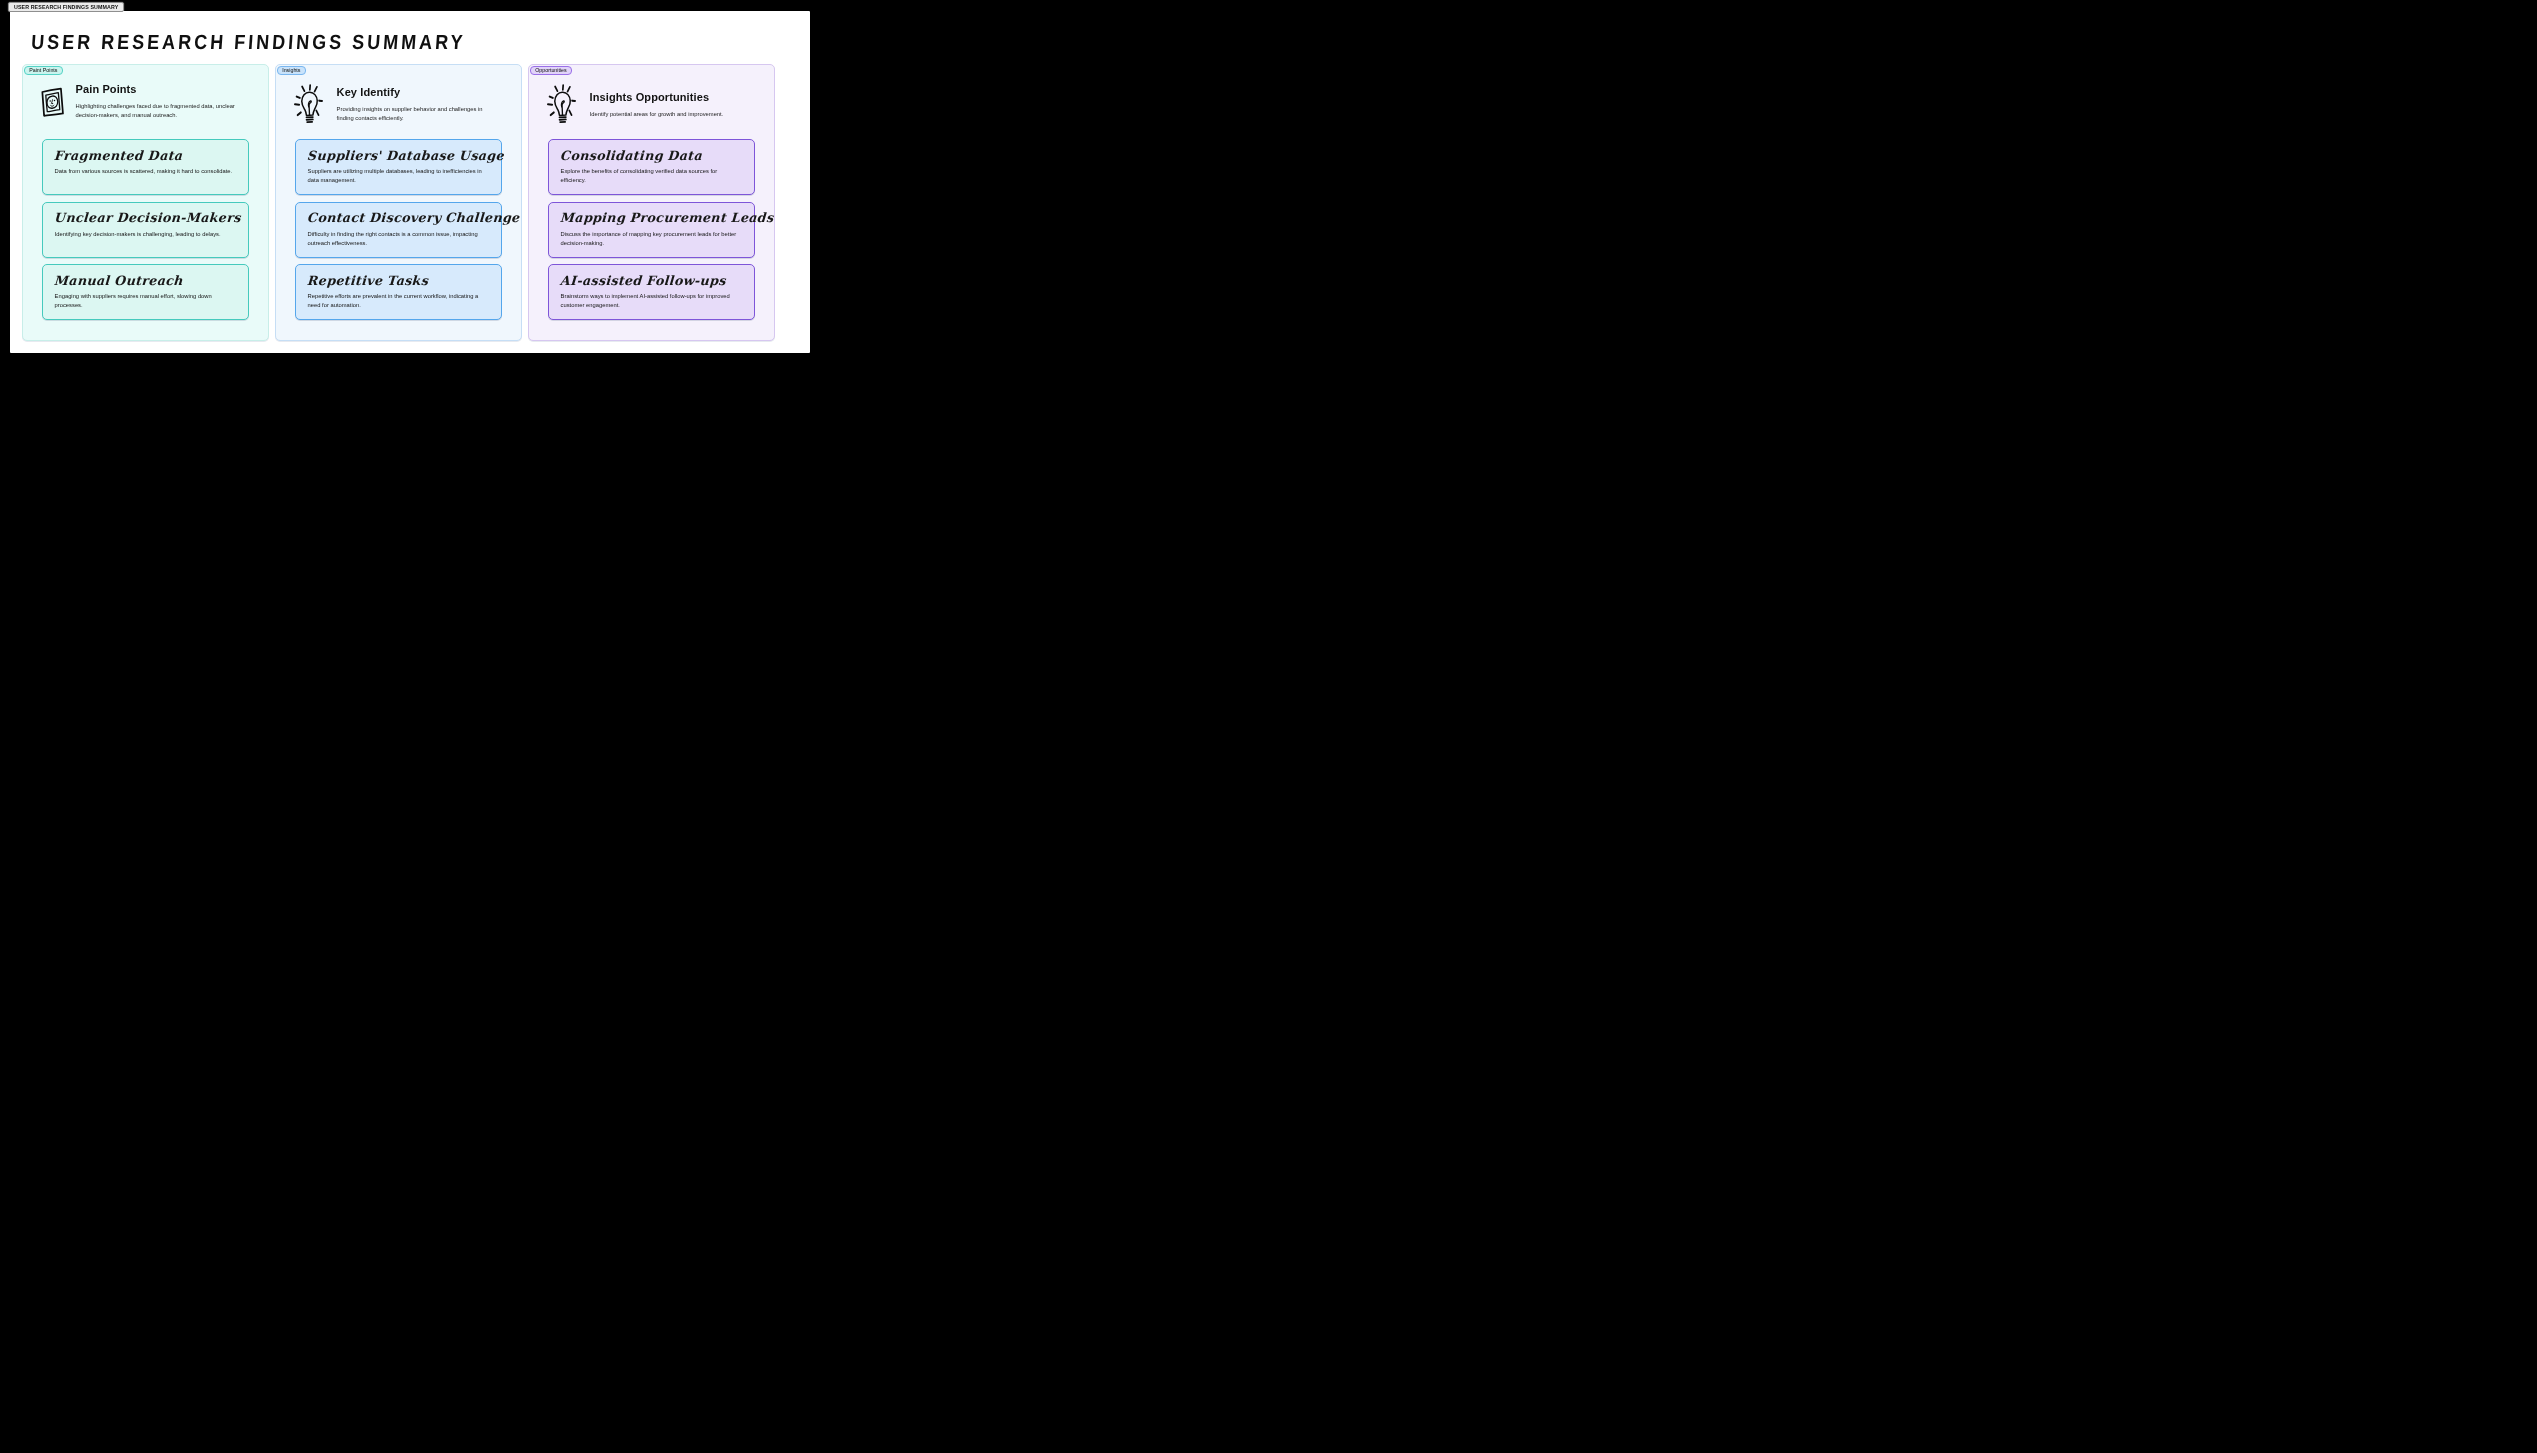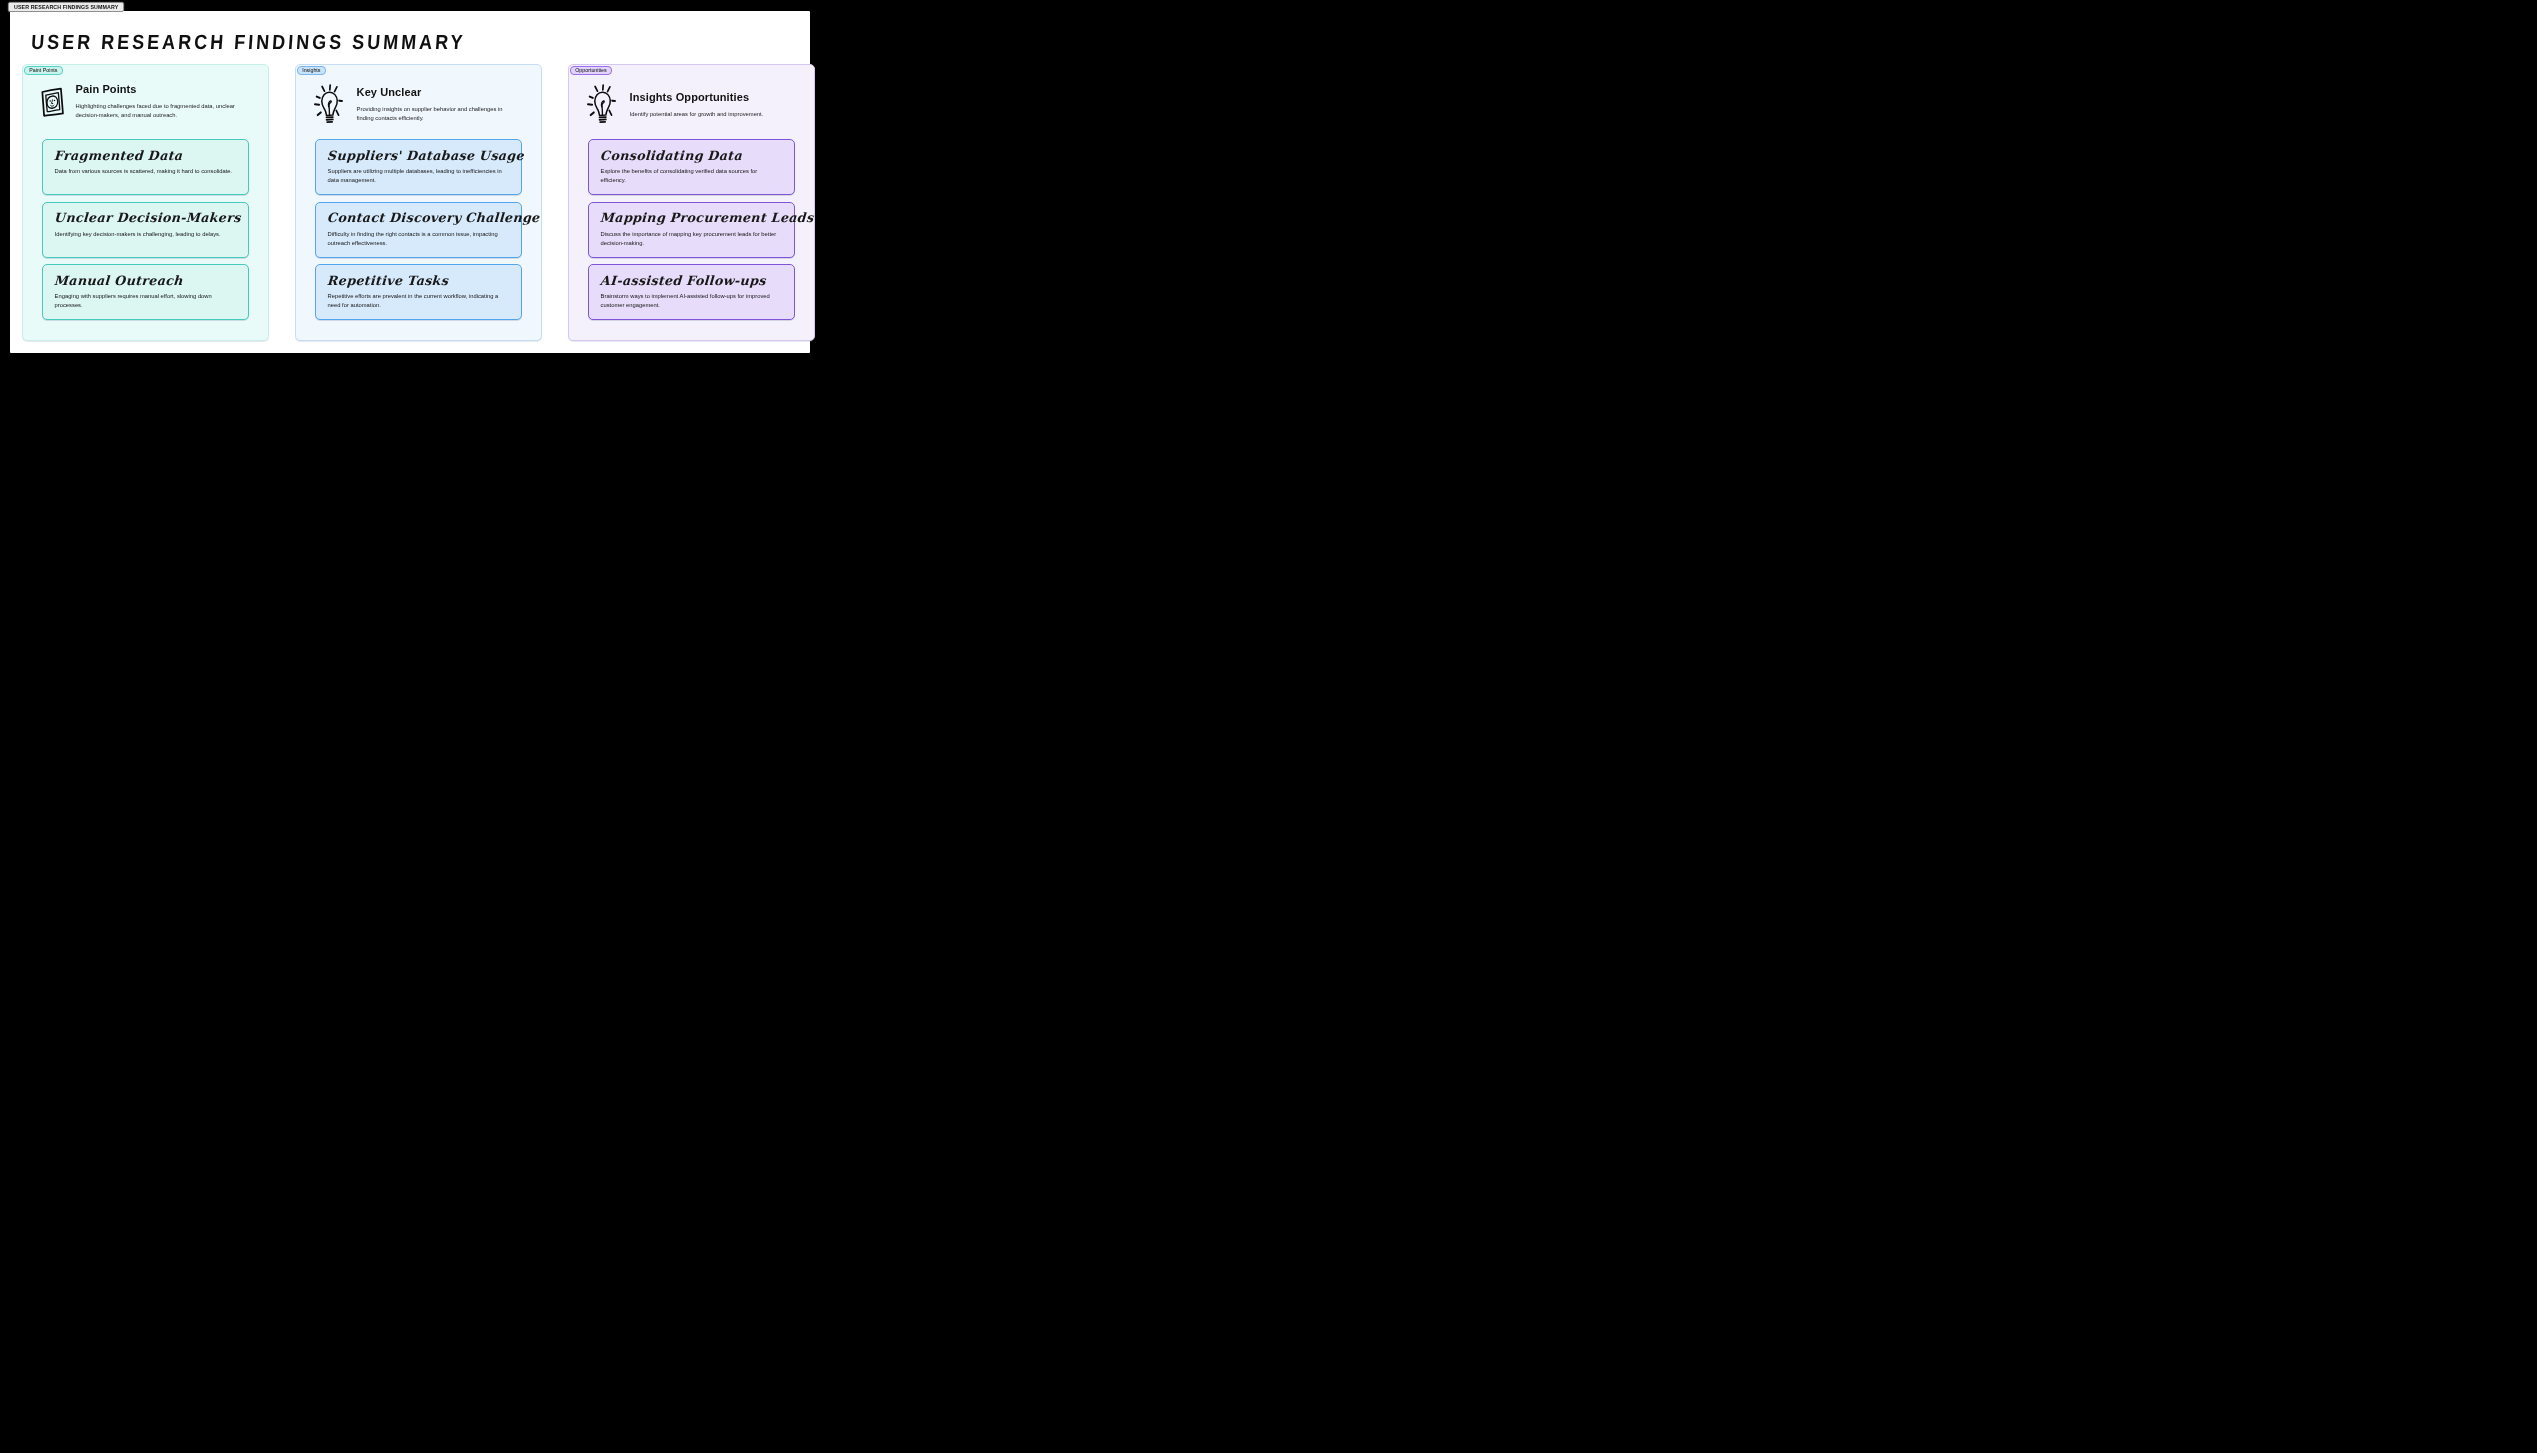--- a/index.html
+++ b/index.html
@@ -18,21 +18,21 @@
     position:absolute;left:9.6px;top:11px;width:800px;height:342px;
     background:#ffffff;border-radius:1px;
   }
   .board-title{
     position:absolute;left:22px;top:20px;
     font-size:18px;font-weight:800;color:#101010;letter-spacing:3px;
     transform:skewX(-4deg) scaleY(1.14);transform-origin:left top;
     white-space:nowrap;
   }
   .columns{
-    position:absolute;left:12px;top:53px;display:flex;gap:26px;
+    position:absolute;left:12px;top:53px;display:flex;gap:6px;
   }
   .panel{
     position:relative;width:247px;height:277px;box-sizing:border-box;
     background:var(--panel-bg);border:0.8px solid var(--panel-border);
     border-radius:5px;
     box-shadow:0 1px 0 rgba(120,140,170,.18);
   }
   .badge{
     position:absolute;top:0.5px;left:1px;
     background:var(--badge-bg);border:0.8px solid var(--badge-border);
@@ -134,21 +134,21 @@
             <path class="doodle" stroke-width="5" d="M57 6 L56 20"></path>
             <path class="doodle" stroke-width="5" d="M77 11 L70 25"></path>
             <path class="doodle" stroke-width="6" d="M17 40 L26 44"></path>
             <path class="doodle" stroke-width="6" d="M84 52 L92 53"></path>
             <path class="doodle" stroke-width="6" d="M12 63 L24 64"></path>
             <path class="doodle" stroke-width="5" d="M75 81 L82 95"></path>
             <path class="doodle" stroke-width="6" d="M20 95 L29 87"></path>
           </svg>
         </div>
         <div class="header-text">
-          <h2 class="header-title">Key Unclear</h2>
+          <h2 class="header-title">Key Identify</h2>
           <p class="header-desc">Providing insights on supplier behavior and challenges in finding contacts efficiently.</p>
         </div>
       </div>
       <div class="cards">
         <div class="card">
           <h3 class="card-title">Suppliers' Database Usage</h3>
           <p class="card-body">Suppliers are utilizing multiple databases, leading to inefficiencies in data management.</p>
         </div>
         <div class="card">
           <h3 class="card-title">Contact Discovery Challenge</h3>

